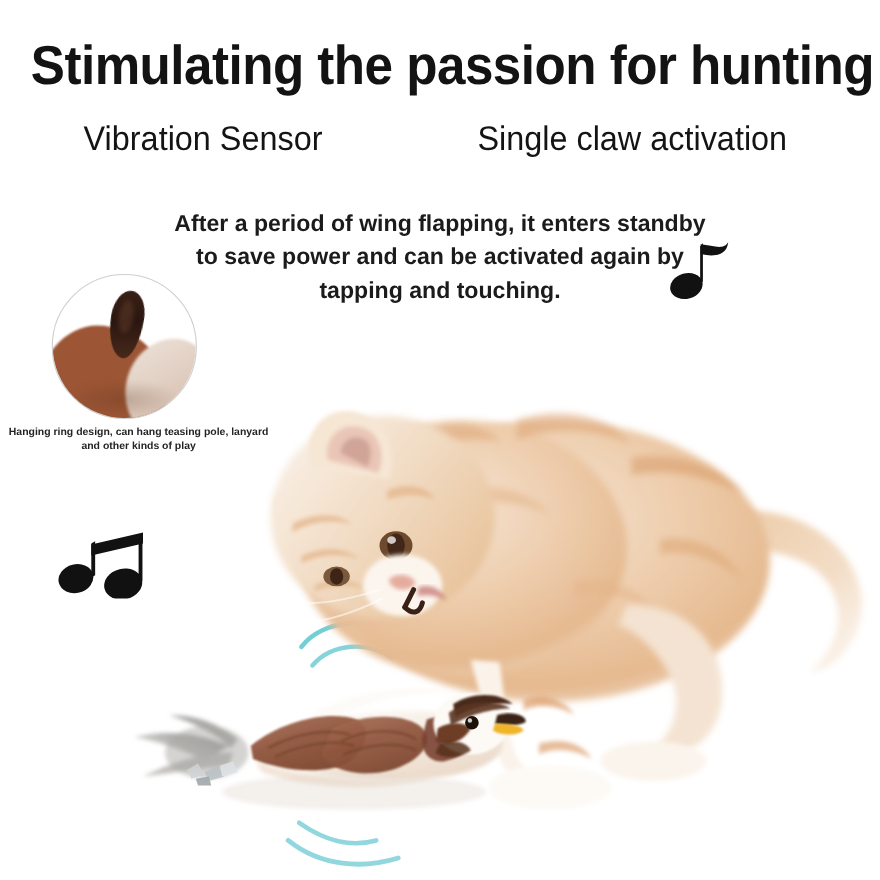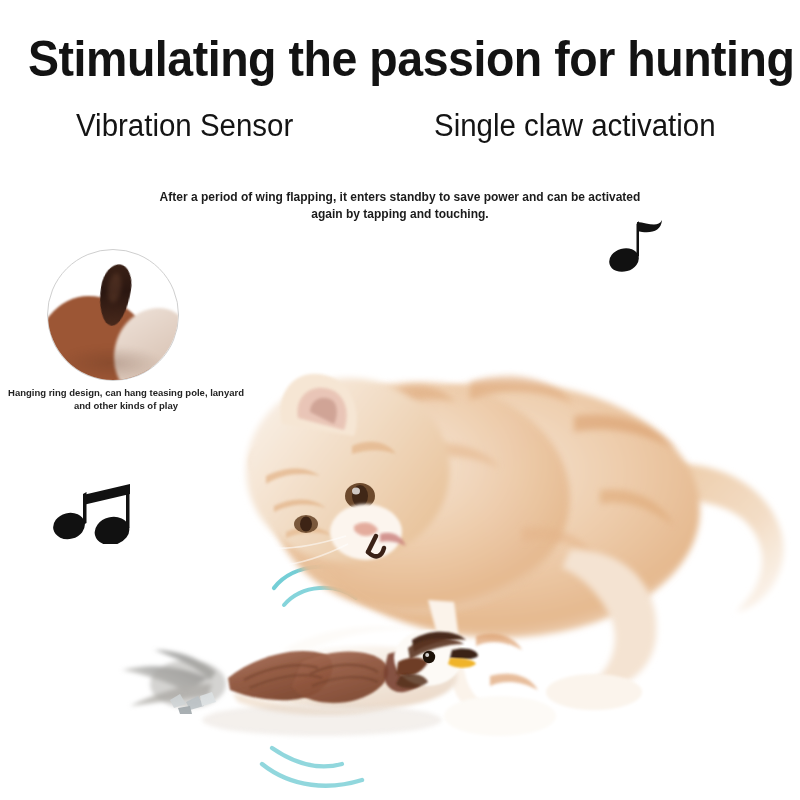--- a/index.html
+++ b/index.html
@@ -24,21 +24,21 @@
   .subhead {
     position:absolute; top:108px;
     font-size:31px; font-weight:400; color:#141414;
     white-space:nowrap; transform:scaleX(0.95); transform-origin:left top;
   }
   .subhead.left  { left:76px; }
   .subhead.right { left:434px; }
 
   .bodytext {
     position:absolute; left:150px; top:189px; width:500px;
-    text-align:center; font-size:12px; font-weight:600;
+    text-align:center; font-size:21px; font-weight:600;
     line-height:1.45; color:#1b1b1b;
   }
 
   
   .inset {
     position:absolute; left:47px; top:249px; width:132px; height:132px;
     border-radius:50%; border:1px solid #cfcfcf; overflow:hidden;
     background:#ffffff;
   }
   .inset-brown {

